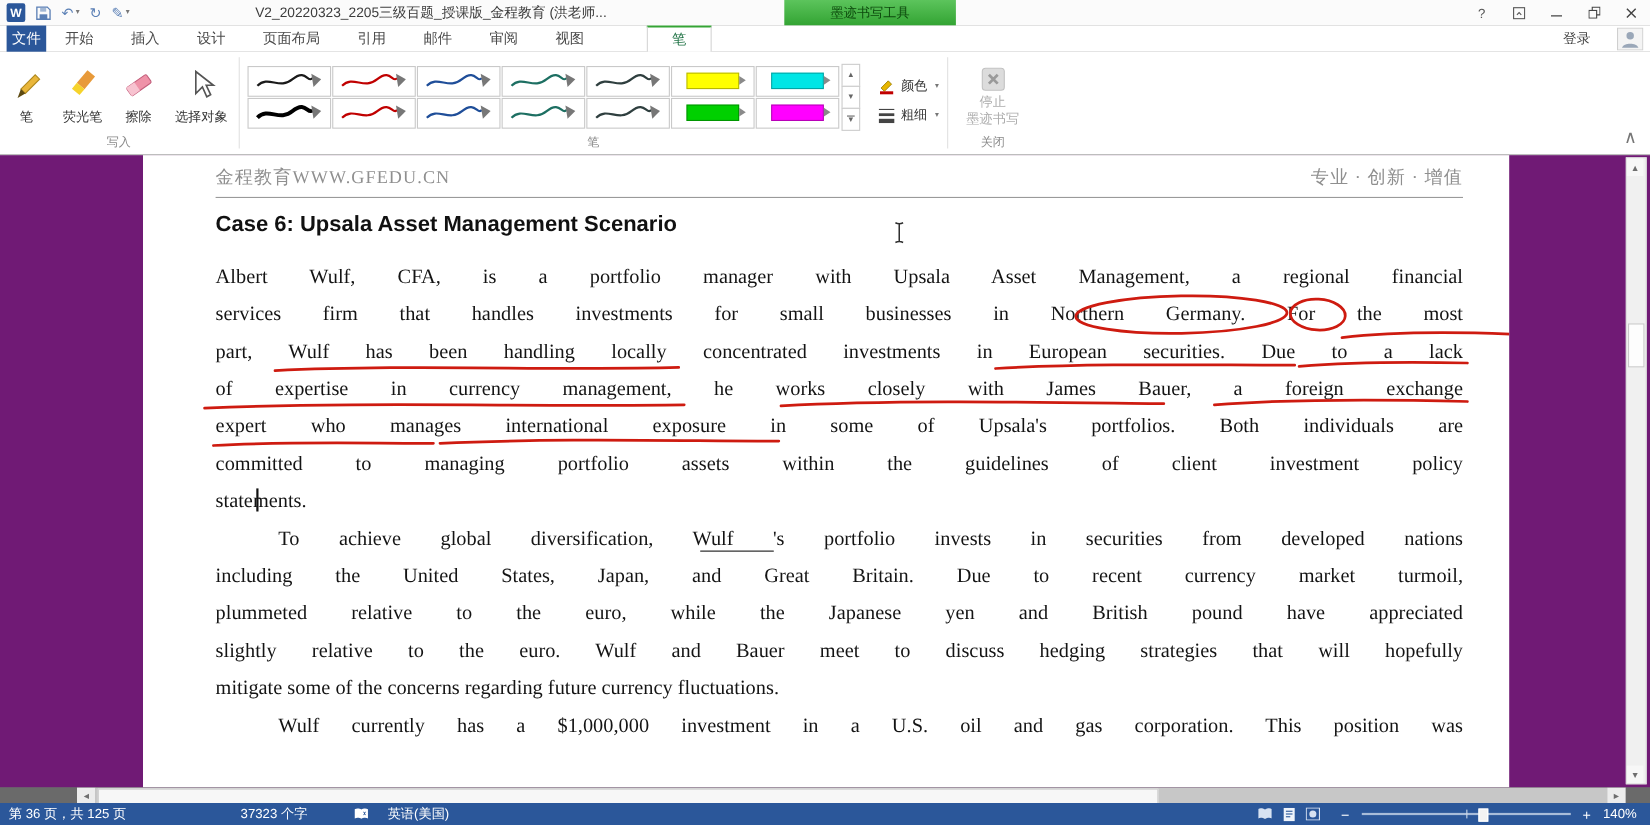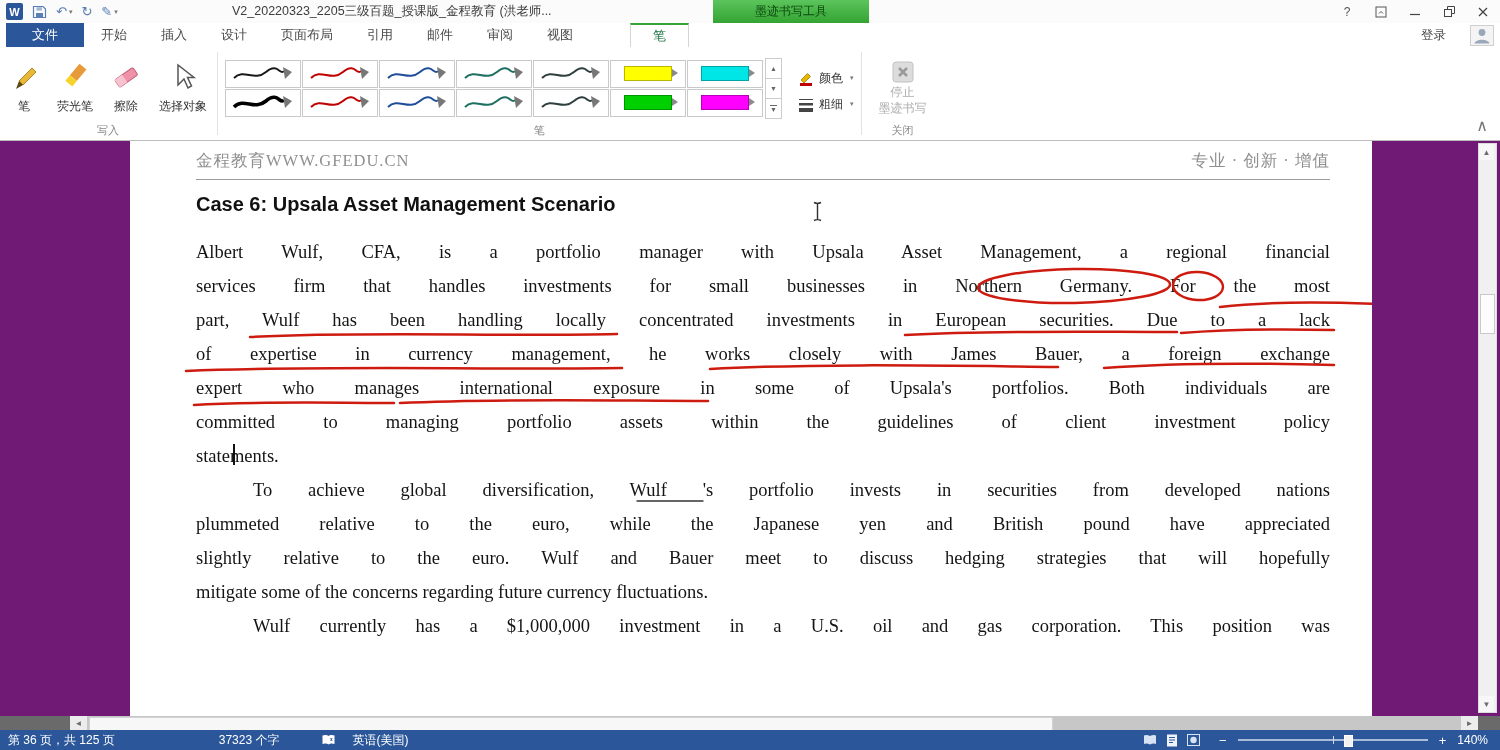--- a/index.html
+++ b/index.html
@@ -18,21 +18,21 @@
     font-size:12.5px;white-space:nowrap;}
   .ctx-header{position:absolute;left:713px;top:0;width:156px;height:23px;line-height:23px;
     text-align:center;background:linear-gradient(#5cc45c,#33a433);color:#0d4a0d;font-size:12px;}
   .win-controls{margin-left:auto;display:flex;align-items:center;height:100%;}
   .win-btn{width:34px;height:100%;display:flex;align-items:center;justify-content:center;color:#555;}
 
   
   .tabrow{position:absolute;top:23px;left:0;right:0;height:24px;background:#fff;display:flex;z-index:4;}
   .tabs{display:flex;padding-left:6px;}
   .tab{padding:0 17px;font-size:13px;line-height:24px;color:#4a4a4a;white-space:nowrap;}
-  .tab.file{background:#2b579a;color:#fff;padding:0 26px;}
+  .tab.file{background:#2b579a;color:#fff;padding:0 5px;}
   .tab.ctx-active{margin-left:40px;color:#217346;border:1px solid #d5d5d5;border-bottom:0;
     border-top:2px solid #35a435;line-height:21px;padding:0 22px;background:#fff;}
   .signin{margin-left:auto;display:flex;align-items:center;gap:24px;padding-right:6px;
     font-size:12.5px;color:#444;}
 
   
   .ribbon{position:absolute;top:47px;left:0;right:0;height:93px;background:#fff;
     border-bottom:1px solid #bdbdbd;display:flex;z-index:3;}
   .rgroup{display:flex;flex-direction:column;padding-top:2px;}
   .rg-content{flex:1;display:flex;align-items:center;}
@@ -416,20 +416,21 @@
           <div class="line">of expertise in currency management, he works closely with James Bauer, a foreign exchange</div>
 
           <div class="line">expert who manages international exposure in some of Upsala's portfolios. Both individuals are</div>
 
           <div class="line">committed to managing portfolio assets within the guidelines of client investment policy</div>
 
           <div class="line last">statements.</div>
 
           <div class="line indent">To achieve global diversification, Wulf 's portfolio invests in securities from developed nations</div>
 
+          <div class="line">including the United States, Japan, and Great Britain. Due to recent currency market turmoil,</div>
 
 
           <div class="line">plummeted relative to the euro, while the Japanese yen and British pound have appreciated</div>
 
           <div class="line">slightly relative to the euro. Wulf and Bauer meet to discuss hedging strategies that will hopefully</div>
 
           <div class="line last">mitigate some of the concerns regarding future currency fluctuations.</div>
 
           <div class="line indent">Wulf currently has a $1,000,000 investment in a U.S. oil and gas corporation. This position was</div>
 

